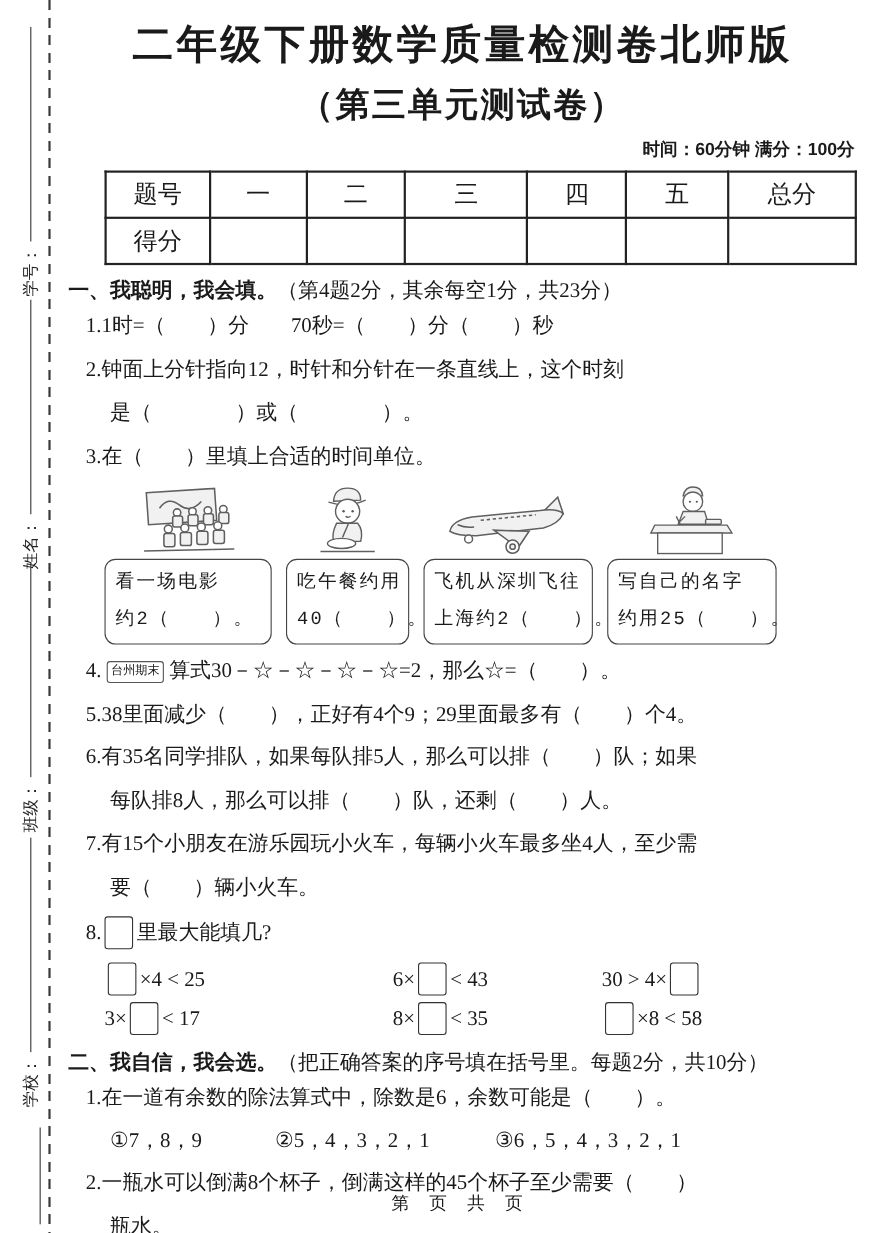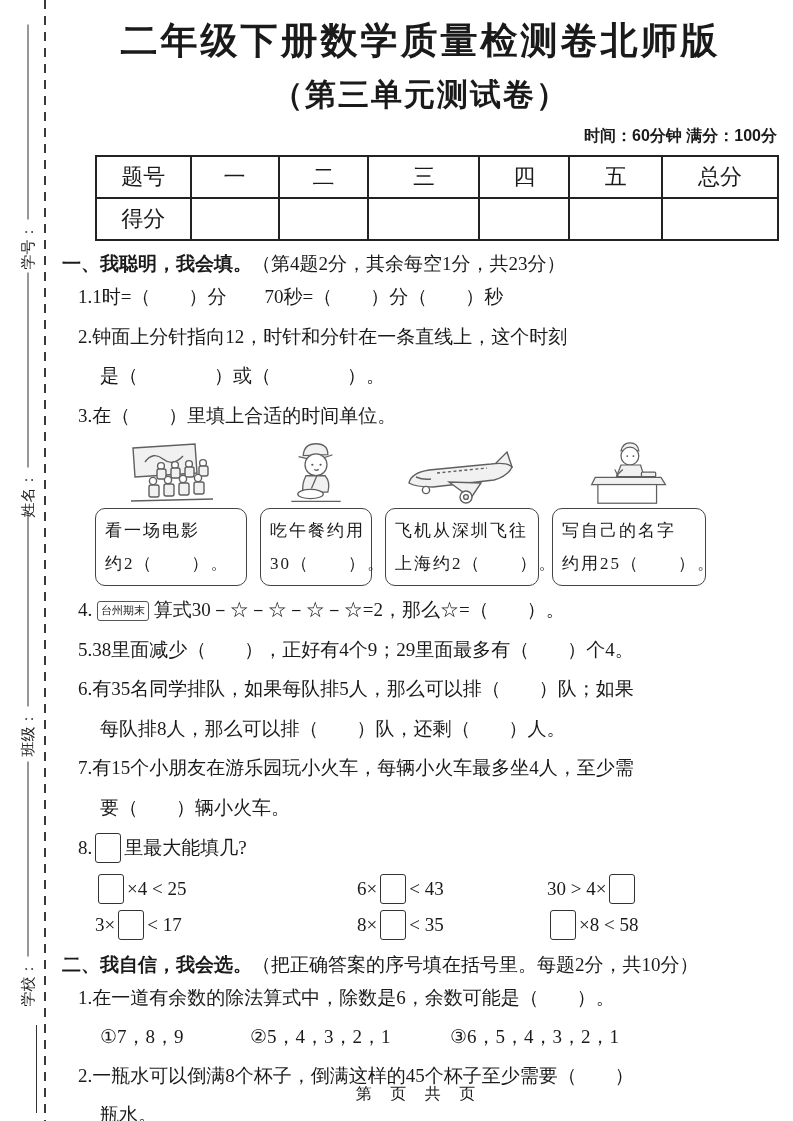--- a/index.html
+++ b/index.html
@@ -26,21 +26,21 @@
   .score-table td{border:2px solid #222;height:40px;text-align:center;font-size:22px;padding:0;}
   
   .sec-head{margin:10px 0 6px 0;font-size:19px;}
   .sec-title{font-family:"Liberation Sans",sans-serif;font-weight:bold;}
   .sec-note{font-size:19px;}
   .q{margin:0 0 11px 0;padding-left:16px;font-size:19px;line-height:1.5;}
   .q-cont{padding-left:38px;}
   .badge{display:inline-block;border:1px solid #555;border-radius:3px;font-size:11px;
          padding:0 3px 1px 3px;vertical-align:2px;font-family:"Liberation Sans",sans-serif;}
   
-  .cards{display:flex;gap:13px;margin:2px 0 10px 33px;align-items:flex-end;}
+  .cards{display:flex;gap:13px;margin:2px 0 10px 33px;align-items:flex-end;font-family:Liberation Mono, monospace;}
   .card-col{display:flex;flex-direction:column;align-items:center;}
   .card{border:1.5px solid #444;border-radius:10px;padding:5px 9px;font-size:17px;
         line-height:1.95;letter-spacing:2px;white-space:nowrap;}
   .card-col:nth-child(1) .card{width:132px;}
   .card-col:nth-child(2) .card{width:92px;}
   .card-col:nth-child(3) .card{width:134px;}
   .card-col:nth-child(4) .card{width:134px;}
   .card-icon{height:64px;display:flex;align-items:flex-end;justify-content:center;margin-bottom:3px;}
   
   .sq{display:inline-block;width:24px;height:28px;border:1.5px solid #333;border-radius:3px;
@@ -161,21 +161,21 @@
               <circle cx="38" cy="26" r="1.2" fill="#555"></circle>
             <path class="ink" d="M31,31 Q33,33 36,31"></path>
             <path class="ink-fill" d="M22,38 Q17,48 19,56 L46,56 Q49,45 43,38 Z"></path>
             <line class="ink" x1="34" y1="38" x2="28" y2="52"></line>
             <ellipse class="ink-white" cx="27" cy="58" rx="14" ry="5"></ellipse>
             <line class="ink" x1="6" y1="66" x2="60" y2="66" stroke-width="1"></line>
           </svg>
         </div>
         <div class="card">
           <div>吃午餐约用</div>
-          <div>30（　　）。</div>
+          <div>40（　　）。</div>
         </div>
       </div>
       <div class="card-col">
         <div class="card-icon">
           <svg width="118" height="56" viewBox="0 0 118 56">
             <polygon class="ink-fill" points="90,17 104,3 109,18"></polygon>
             <path class="ink-fill" d="M6,34 Q8,24 26,21 L88,15 Q104,13 109,18 Q105,27 91,31 L30,38 Q12,38 6,34 Z"></path>
             <path class="ink" d="M13,28 Q20,31 28,30"></path>
             <line class="ink" x1="34" y1="24" x2="84" y2="19" stroke-dasharray="3,2.5" stroke-width="1.1"></line>
             <polygon class="ink-fill" points="46,33 68,49 78,34"></polygon>

